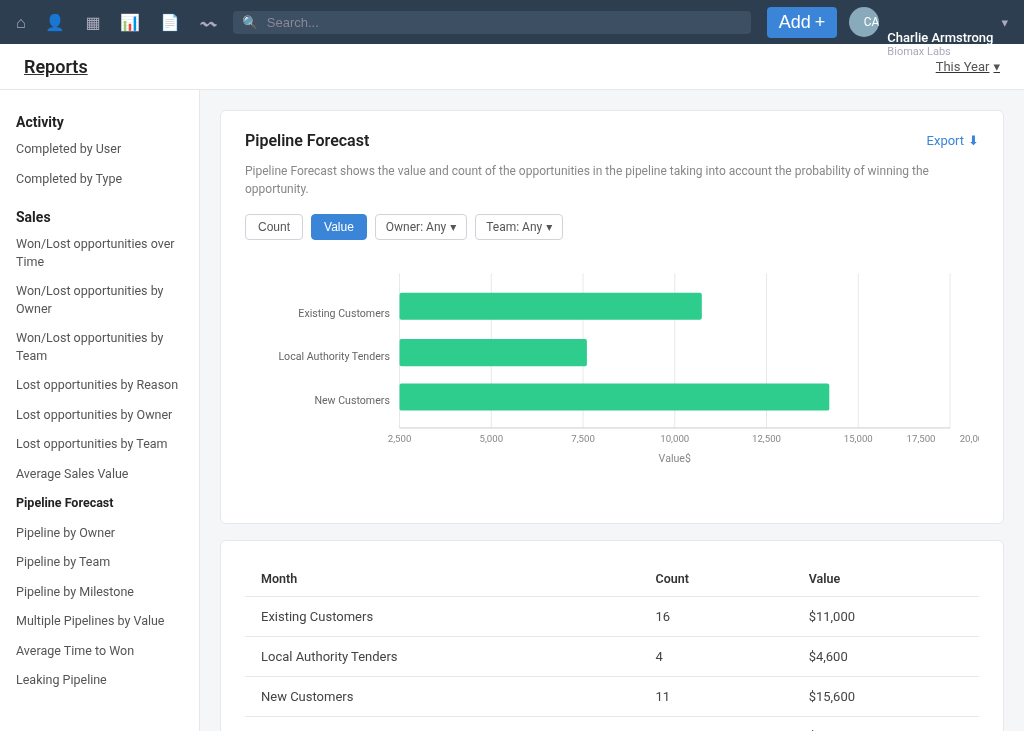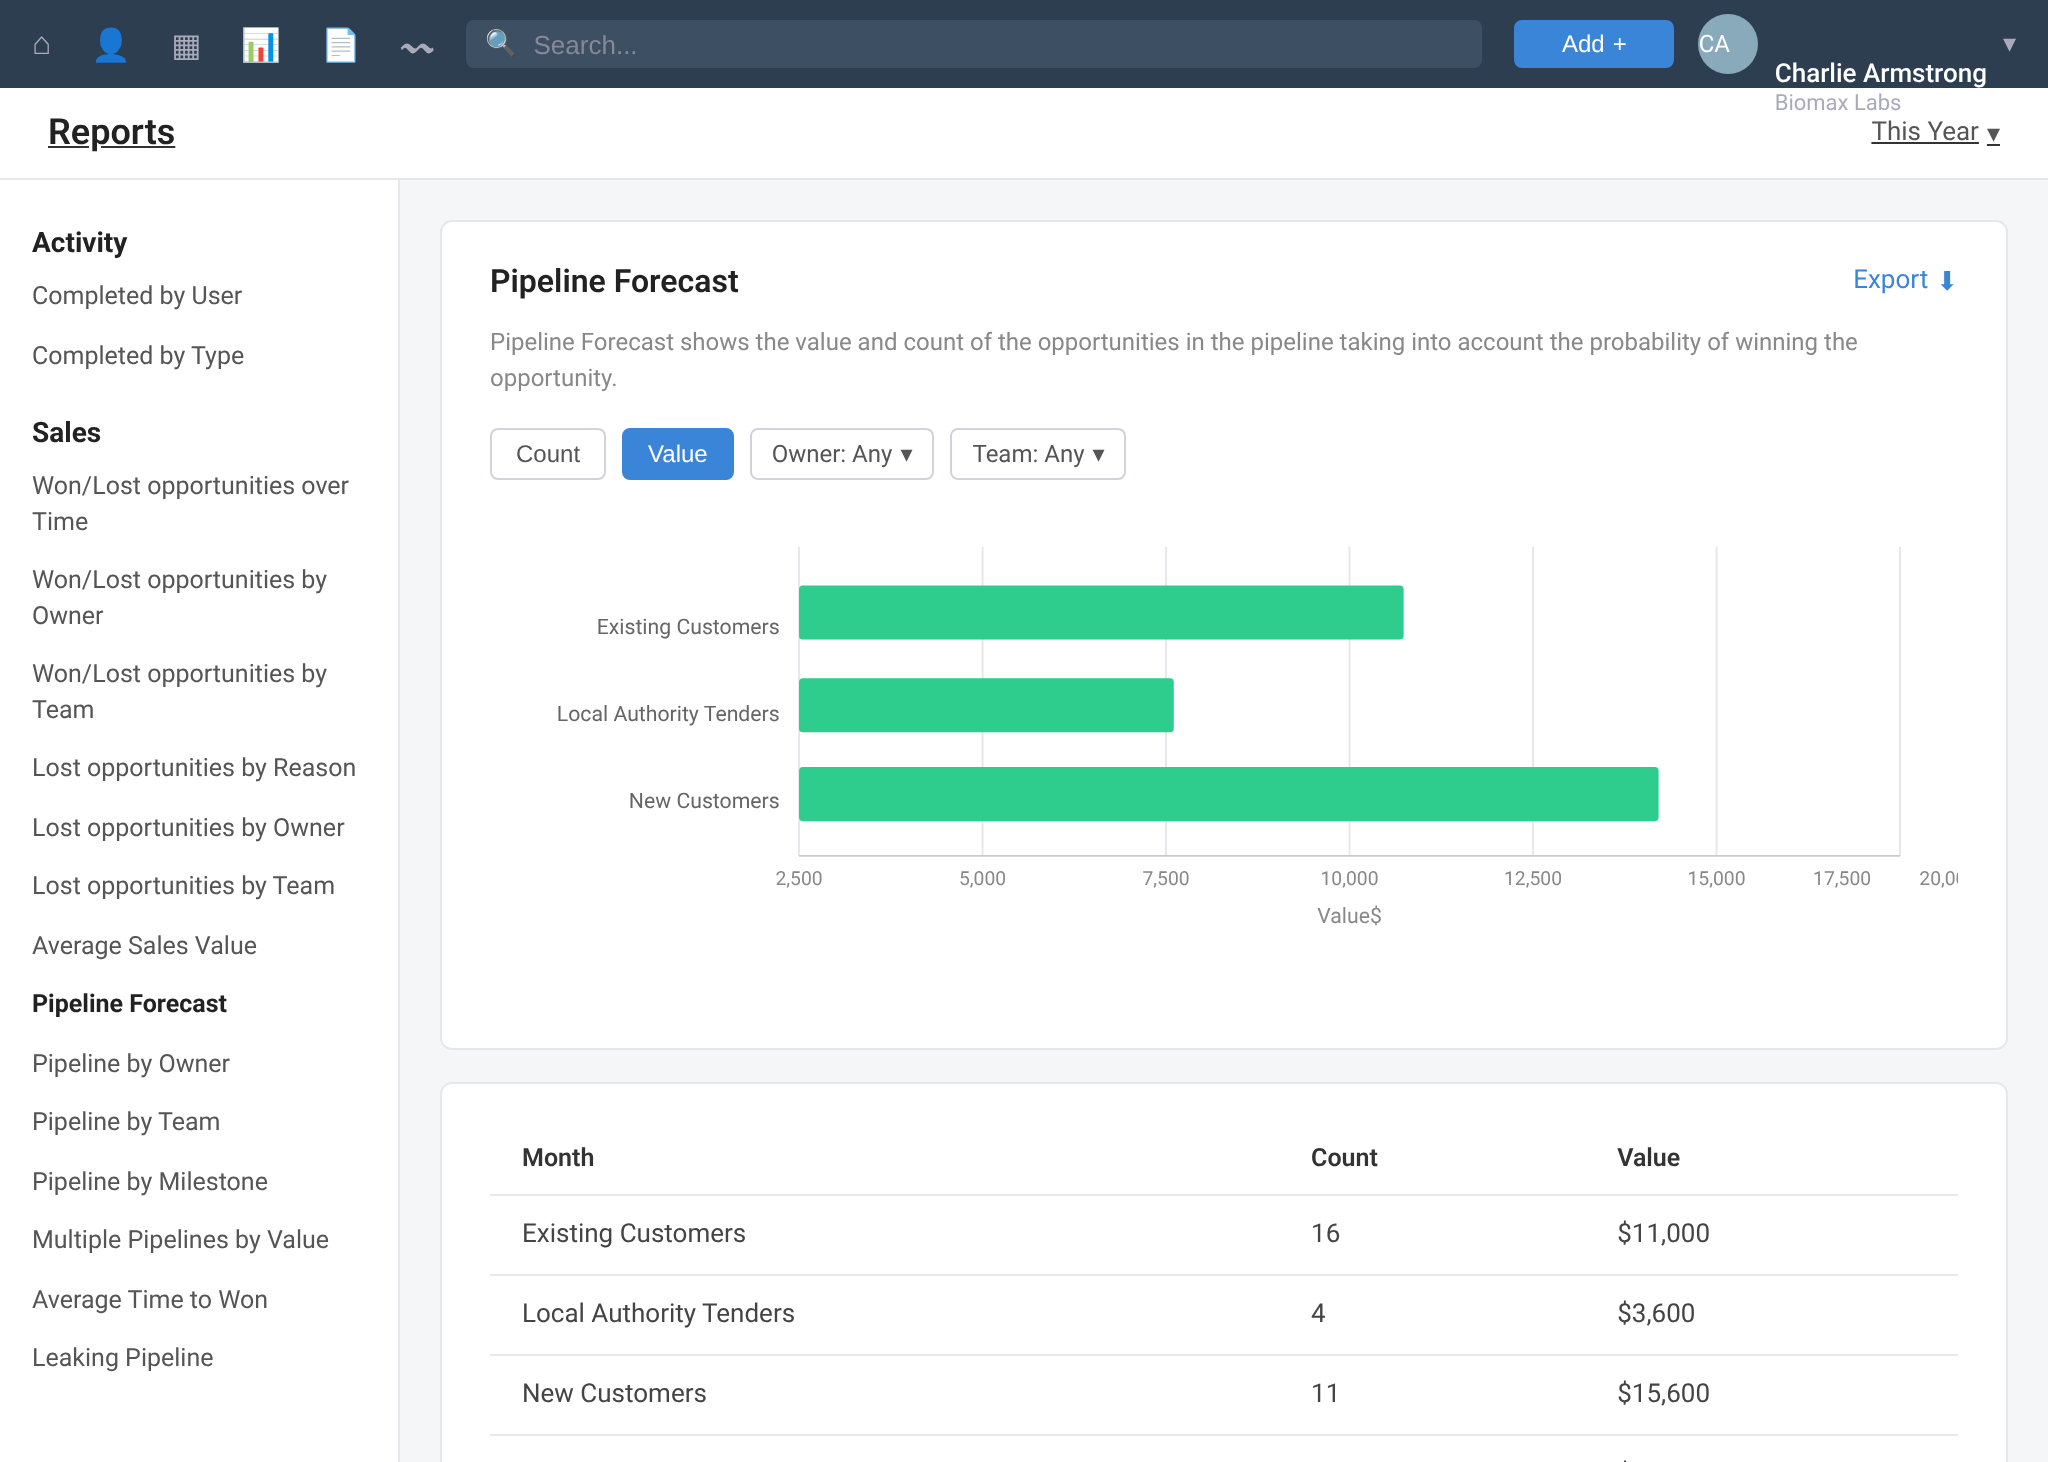--- a/index.html
+++ b/index.html
@@ -33,29 +33,29 @@
       font-size: 13px;
       width: 100%;
     }
     .topnav-search input::placeholder { color: #889; }
     .topnav-right { display: flex; align-items: center; gap: 12px; }
     .add-btn {
       background: #3a85d8;
       color: white;
       border: none;
       border-radius: 4px;
-      padding: 5px 24px;
-      font-size: 12px;
+      padding: 5px 12px;
+      font-size: 18px;
       cursor: pointer;
       display: flex;
       align-items: center;
       gap: 4px;
     }
     .user-info { display: flex; align-items: center; gap: 8px; color: white; cursor: pointer; }
-    .avatar { width: 30px; height: 30px; border-radius: 50%; background: #8ab; display: flex; align-items: center; justify-content: flex-start; font-size: 12px; color: white; overflow: hidden; }
+    .avatar { width: 30px; height: 30px; border-radius: 50%; background: #8ab; display: flex; align-items: center; justify-content: flex-end; font-size: 12px; color: white; overflow: hidden; }
     .user-text { display: flex; flex-direction: column; }
     .user-name { font-size: 13px; font-weight: 500; color: white; margin-top: 43px; }
     .user-company { font-size: 11px; color: #aab; }
 
     
     .page-header {
       background: white;
       padding: 12px 24px;
       display: flex;
       align-items: center;
@@ -302,21 +302,21 @@
         </thead>
         <tbody id="table-body">
         <tr>
               <td>Existing Customers</td>
               <td>16</td>
               <td>$11,000</td>
             </tr>
             <tr>
               <td>Local Authority Tenders</td>
               <td>4</td>
-              <td>$3,600</td>
+              <td>$4,600</td>
             </tr>
             <tr>
               <td>New Customers</td>
               <td>11</td>
               <td>$15,600</td>
             </tr>
             <tr class="total-row">
               <td>Total</td>
               <td>31</td>
               <td>$33,400</td>

